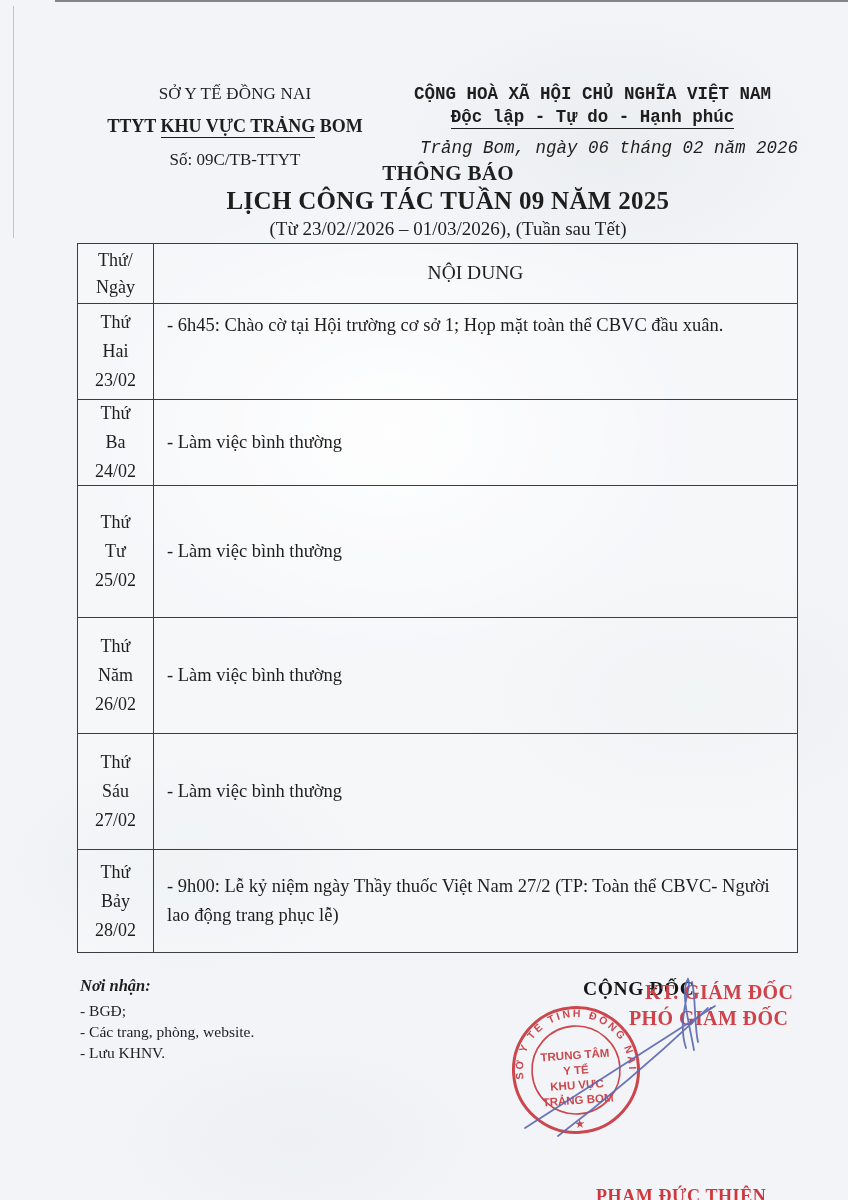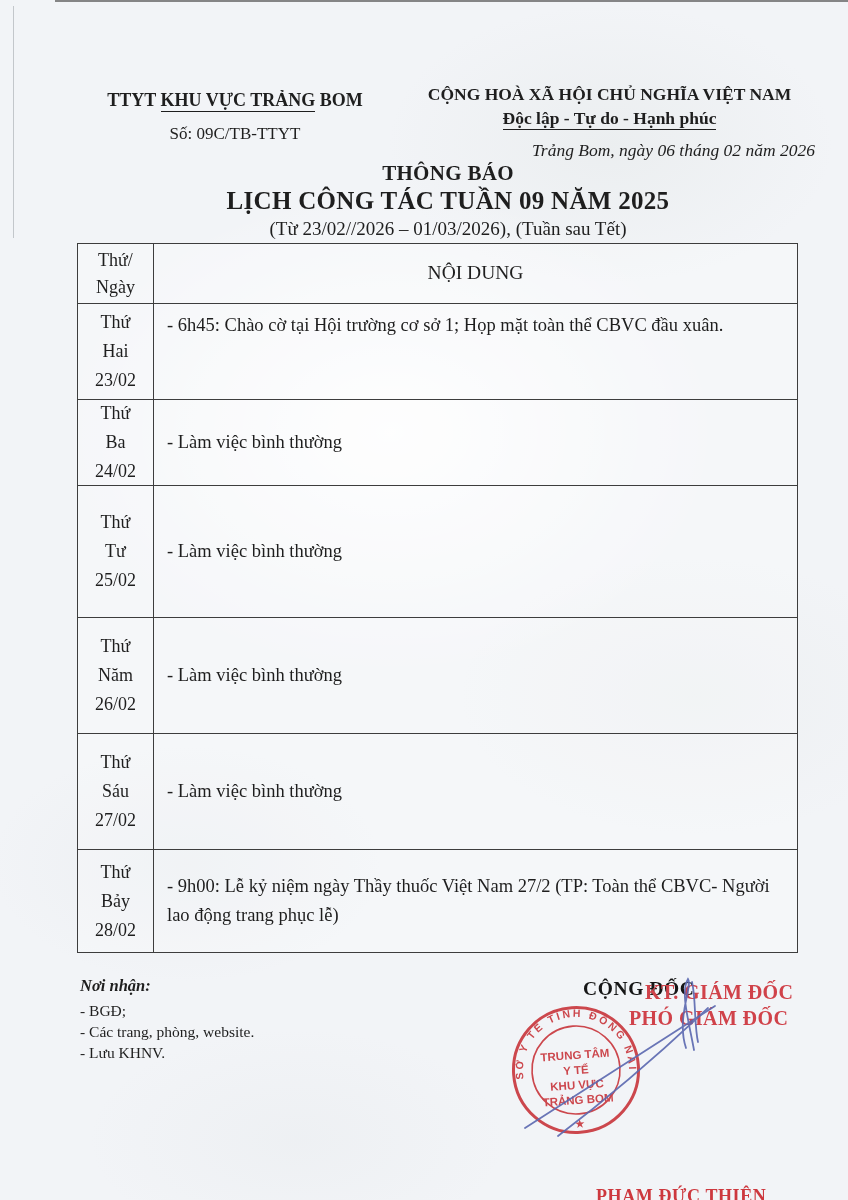--- a/index.html
+++ b/index.html
@@ -15,24 +15,24 @@
       radial-gradient(ellipse 300px 160px at 35% 95%, rgba(186,194,196,.08), rgba(186,194,196,0) 70%);
     font-family:"Liberation Serif","DejaVu Serif",serif;
     color:#1e1e1e;
   }
   .scan-top-edge{position:absolute;left:55px;top:0;right:0;height:2px;background:#4a4a4a;opacity:.65;}
   .scan-left-line{position:absolute;left:13px;top:6px;width:1px;height:232px;background:#c3c7cb;}
 
   
   .hdr-left{position:absolute;left:68px;top:84px;width:334px;text-align:center;}
   .hdr-left .l1{font-size:17px;letter-spacing:.2px;}
-  .hdr-left .l2{font-size:18px;font-weight:bold;margin-top:6px;}
+  .hdr-left .l2{font-size:18px;font-weight:bold;margin-top:12px;}
   .hdr-left .docnum{font-size:17px;margin-top:13px;}
   .u-part{border-bottom:1.6px solid #1e1e1e;padding-bottom:1px;}
-  .hdr-right{position:absolute;left:402px;top:84px;width:415px;text-align:center;}
+  .hdr-right{position:absolute;left:385px;top:84px;width:415px;text-align:center;font-family:Liberation Mono, monospace;}
   .hdr-right .l1{font-size:17.5px;font-weight:bold;}
   .hdr-right .l2{font-size:17.5px;font-weight:bold;margin-top:3px;}
   .hdr-right .l2 span{border-bottom:1.6px solid #1e1e1e;padding-bottom:1px;}
   .hdr-right .dateline{font-size:17.5px;font-style:italic;margin-top:11px;text-align:right;padding-right:2px;}
 
   
   .title{position:absolute;left:0;top:161px;width:848px;text-align:center;margin-left:24px;}
   .title .t1{font-size:21px;font-weight:bold;letter-spacing:.3px;}
   .title .t2{font-size:25px;font-weight:bold;margin-top:1px;letter-spacing:.3px;}
   .title .t3{font-size:19px;margin-top:3px;}
@@ -63,20 +63,21 @@
 </style>
 </head>
 <body>
 
 <div class="page">
 
   <div class="scan-top-edge"></div>
   <div class="scan-left-line"></div>
 
   <div class="hdr-left">
+    <div class="l1">SỞ Y TẾ ĐỒNG NAI</div>
     <div class="l2"><span>TTYT </span><span class="u-part">KHU VỰC TRẢNG</span><span> BOM</span></div>
     <div class="docnum">Số: 09C/TB-TTYT</div>
   </div>
 
   <div class="hdr-right">
     <div class="l1">CỘNG HOÀ XÃ HỘI CHỦ NGHĨA VIỆT NAM</div>
     <div class="l2"><span>Độc lập - Tự do - Hạnh phúc</span></div>
     <div class="dateline">Trảng Bom, ngày 06 tháng 02 năm 2026</div>
   </div>
 

